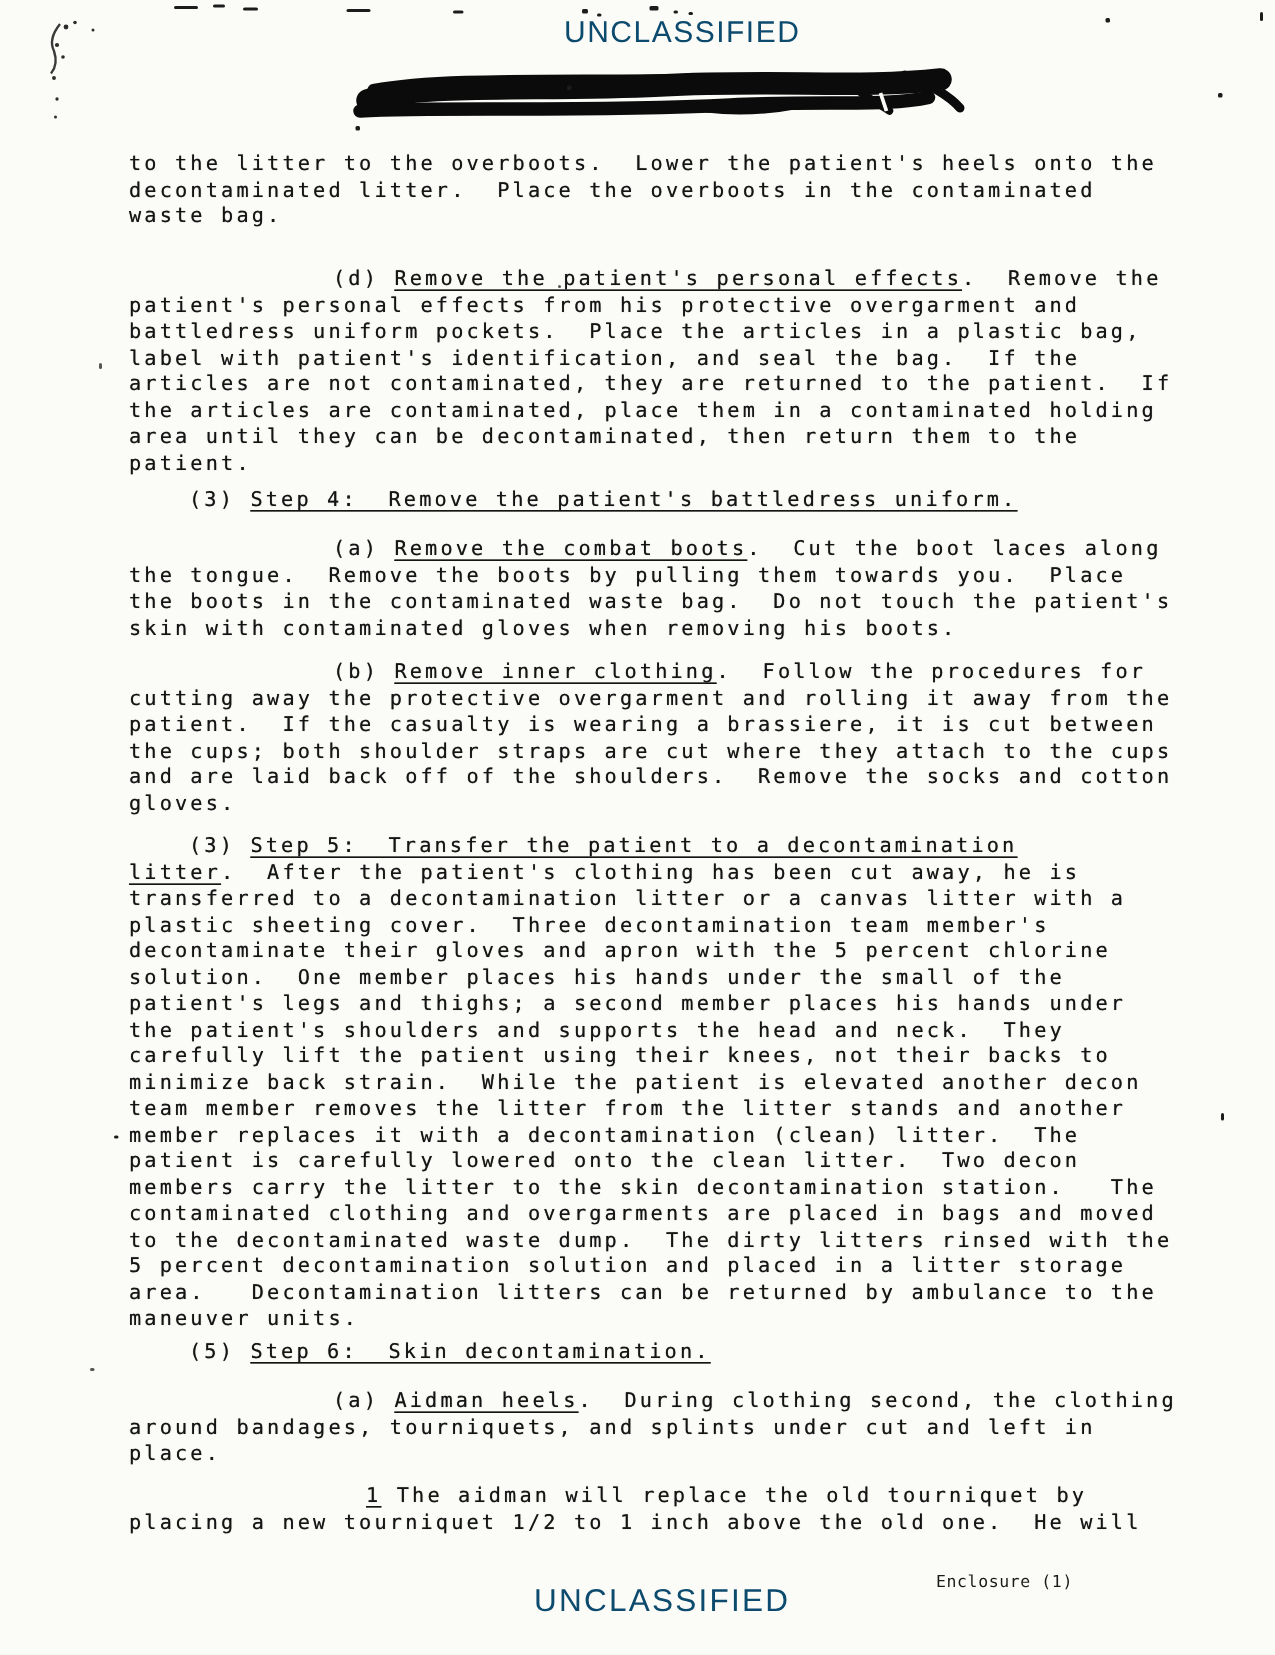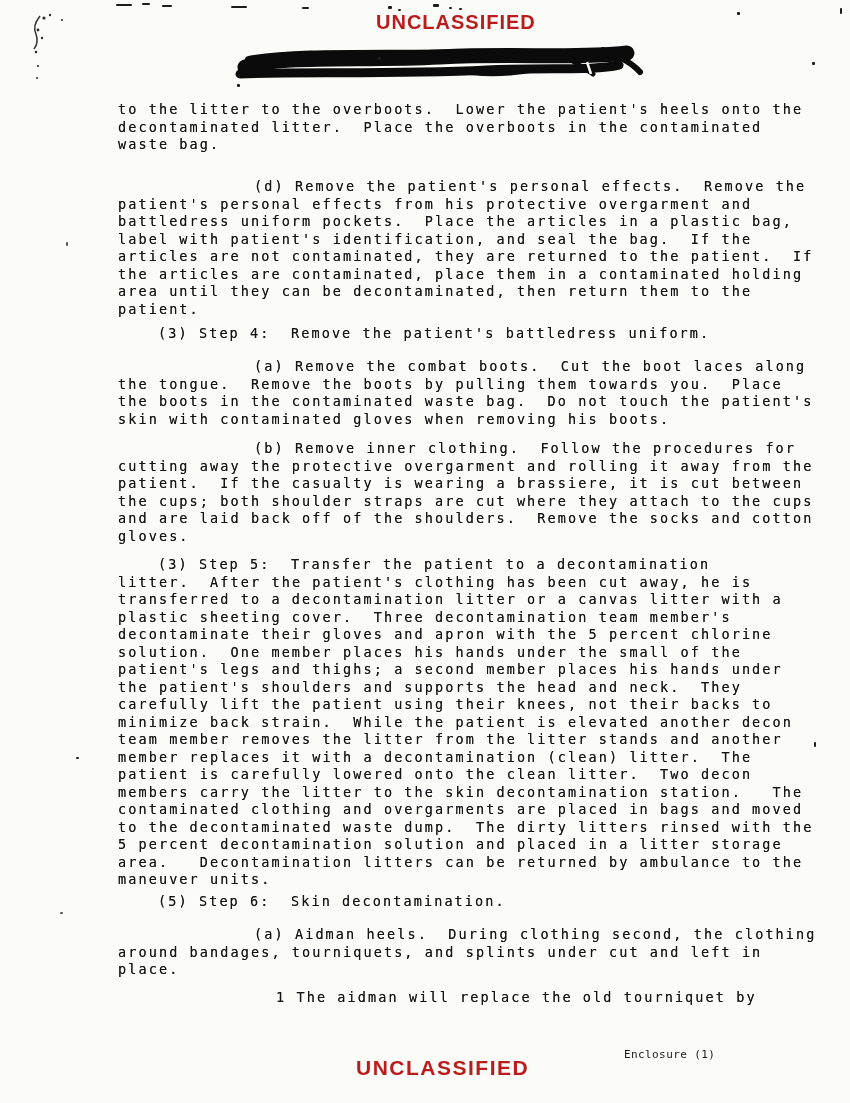--- a/index.html
+++ b/index.html
@@ -9,44 +9,44 @@
     width:850px;height:1103px;
     background:#fbfbf8;
     overflow:hidden;
     font-family:"DejaVu Sans Mono", monospace;
     color:#141414;
   }
   
   .banner{
     position:absolute;
     font-family:"Liberation Sans", sans-serif;
-    font-weight:700;
-    color:#b91c1c;
+    font-weight:400;
+    color:#0c4a6e;
     white-space:nowrap;
   }
   .banner.top{left:376px;top:11px;font-size:20px;letter-spacing:1px;}
   .banner.bottom{left:356px;top:1056px;font-size:21px;letter-spacing:1.5px;}
   .enclosure{
     position:absolute;left:624px;top:1048px;
     font-size:11px;letter-spacing:0.4px;color:#1a1a1a;
     white-space:pre;
   }
   
-  .doc-body{position:absolute;left:0;top:0;width:736px;height:1103px;margin-left:32px;}
+  .doc-body{position:absolute;left:0;top:0;width:736px;height:1103px;}
   .para{
     position:absolute;left:86px;width:720px;
     font-size:13.5px;line-height:17.5px;letter-spacing:2.1px;
     white-space:pre;
     text-shadow:0 0 0.5px rgba(10,10,10,0.65);
   }
   .line{height:17.5px;}
   .indent-step .first{padding-left:40px;}
   .indent-sub  .first{padding-left:136px;}
   .indent-num  .first{padding-left:158px;}
-  .u{text-decoration-thickness:1.2px;text-underline-offset:3px;}
+  .u{text-decoration:underline;text-decoration-thickness:1.2px;text-underline-offset:3px;}
   
   .redaction{position:absolute;left:235px;top:40px;}
   .pencil{position:absolute;left:24px;top:8px;}
   .spot{position:absolute;background:#1c1c1c;border-radius:1px;}
   .faint{background:#555;}
 </style>
 </head>
 <body>
 
 <div class="page">
@@ -102,19 +102,19 @@
 
   <div class="doc-body">
       <div class="para indent-none" style="top: 101px;"><div class="line first"><span>to the litter to the overboots.  Lower the patient's heels onto the</span></div><div class="line"><span>decontaminated litter.  Place the overboots in the contaminated</span></div><div class="line"><span>waste bag.</span></div></div>
       <div class="para indent-sub" style="top: 178px;"><div class="line first"><span>(d) </span><span class="u">Remove the patient's personal effects</span><span>.  Remove the</span></div><div class="line"><span>patient's personal effects from his protective overgarment and</span></div><div class="line"><span>battledress uniform pockets.  Place the articles in a plastic bag,</span></div><div class="line"><span>label with patient's identification, and seal the bag.  If the</span></div><div class="line"><span>articles are not contaminated, they are returned to the patient.  If</span></div><div class="line"><span>the articles are contaminated, place them in a contaminated holding</span></div><div class="line"><span>area until they can be decontaminated, then return them to the</span></div><div class="line"><span>patient.</span></div></div>
       <div class="para indent-step" style="top: 325px;"><div class="line first"><span>(3) </span><span class="u">Step 4:  Remove the patient's battledress uniform.</span></div></div>
       <div class="para indent-sub" style="top: 358px;"><div class="line first"><span>(a) </span><span class="u">Remove the combat boots</span><span>.  Cut the boot laces along</span></div><div class="line"><span>the tongue.  Remove the boots by pulling them towards you.  Place</span></div><div class="line"><span>the boots in the contaminated waste bag.  Do not touch the patient's</span></div><div class="line"><span>skin with contaminated gloves when removing his boots.</span></div></div>
       <div class="para indent-sub" style="top: 440px;"><div class="line first"><span>(b) </span><span class="u">Remove inner clothing</span><span>.  Follow the procedures for</span></div><div class="line"><span>cutting away the protective overgarment and rolling it away from the</span></div><div class="line"><span>patient.  If the casualty is wearing a brassiere, it is cut between</span></div><div class="line"><span>the cups; both shoulder straps are cut where they attach to the cups</span></div><div class="line"><span>and are laid back off of the shoulders.  Remove the socks and cotton</span></div><div class="line"><span>gloves.</span></div></div>
       <div class="para indent-step" style="top: 556px;"><div class="line first"><span>(3) </span><span class="u">Step 5:  Transfer the patient to a decontamination</span></div><div class="line"><span class="u">litter</span><span>.  After the patient's clothing has been cut away, he is</span></div><div class="line"><span>transferred to a decontamination litter or a canvas litter with a</span></div><div class="line"><span>plastic sheeting cover.  Three decontamination team member's</span></div><div class="line"><span>decontaminate their gloves and apron with the 5 percent chlorine</span></div><div class="line"><span>solution.  One member places his hands under the small of the</span></div><div class="line"><span>patient's legs and thighs; a second member places his hands under</span></div><div class="line"><span>the patient's shoulders and supports the head and neck.  They</span></div><div class="line"><span>carefully lift the patient using their knees, not their backs to</span></div><div class="line"><span>minimize back strain.  While the patient is elevated another decon</span></div><div class="line"><span>team member removes the litter from the litter stands and another</span></div><div class="line"><span>member replaces it with a decontamination (clean) litter.  The</span></div><div class="line"><span>patient is carefully lowered onto the clean litter.  Two decon</span></div><div class="line"><span>members carry the litter to the skin decontamination station.   The</span></div><div class="line"><span>contaminated clothing and overgarments are placed in bags and moved</span></div><div class="line"><span>to the decontaminated waste dump.  The dirty litters rinsed with the</span></div><div class="line"><span>5 percent decontamination solution and placed in a litter storage</span></div><div class="line"><span>area.   Decontamination litters can be returned by ambulance to the</span></div><div class="line"><span>maneuver units.</span></div></div>
       <div class="para indent-step" style="top: 893px;"><div class="line first"><span>(5) </span><span class="u">Step 6:  Skin decontamination.</span></div></div>
       <div class="para indent-sub" style="top: 926px;"><div class="line first"><span>(a) </span><span class="u">Aidman heels</span><span>.  During clothing second, the clothing</span></div><div class="line"><span>around bandages, tourniquets, and splints under cut and left in</span></div><div class="line"><span>place.</span></div></div>
-      <div class="para indent-num" style="top: 989px;"><div class="line first"><span class="u">1</span><span> The aidman will replace the old tourniquet by</span></div></div>
+      <div class="para indent-num" style="top: 989px;"><div class="line first"><span class="u">1</span><span> The aidman will replace the old tourniquet by</span></div><div class="line"><span>placing a new tourniquet 1/2 to 1 inch above the old one.  He will</span></div></div>
     </div>
 
   <div class="enclosure">Enclosure (1)</div>
   <div class="banner bottom">UNCLASSIFIED</div>
 
 </div>
 
 </body></html>

